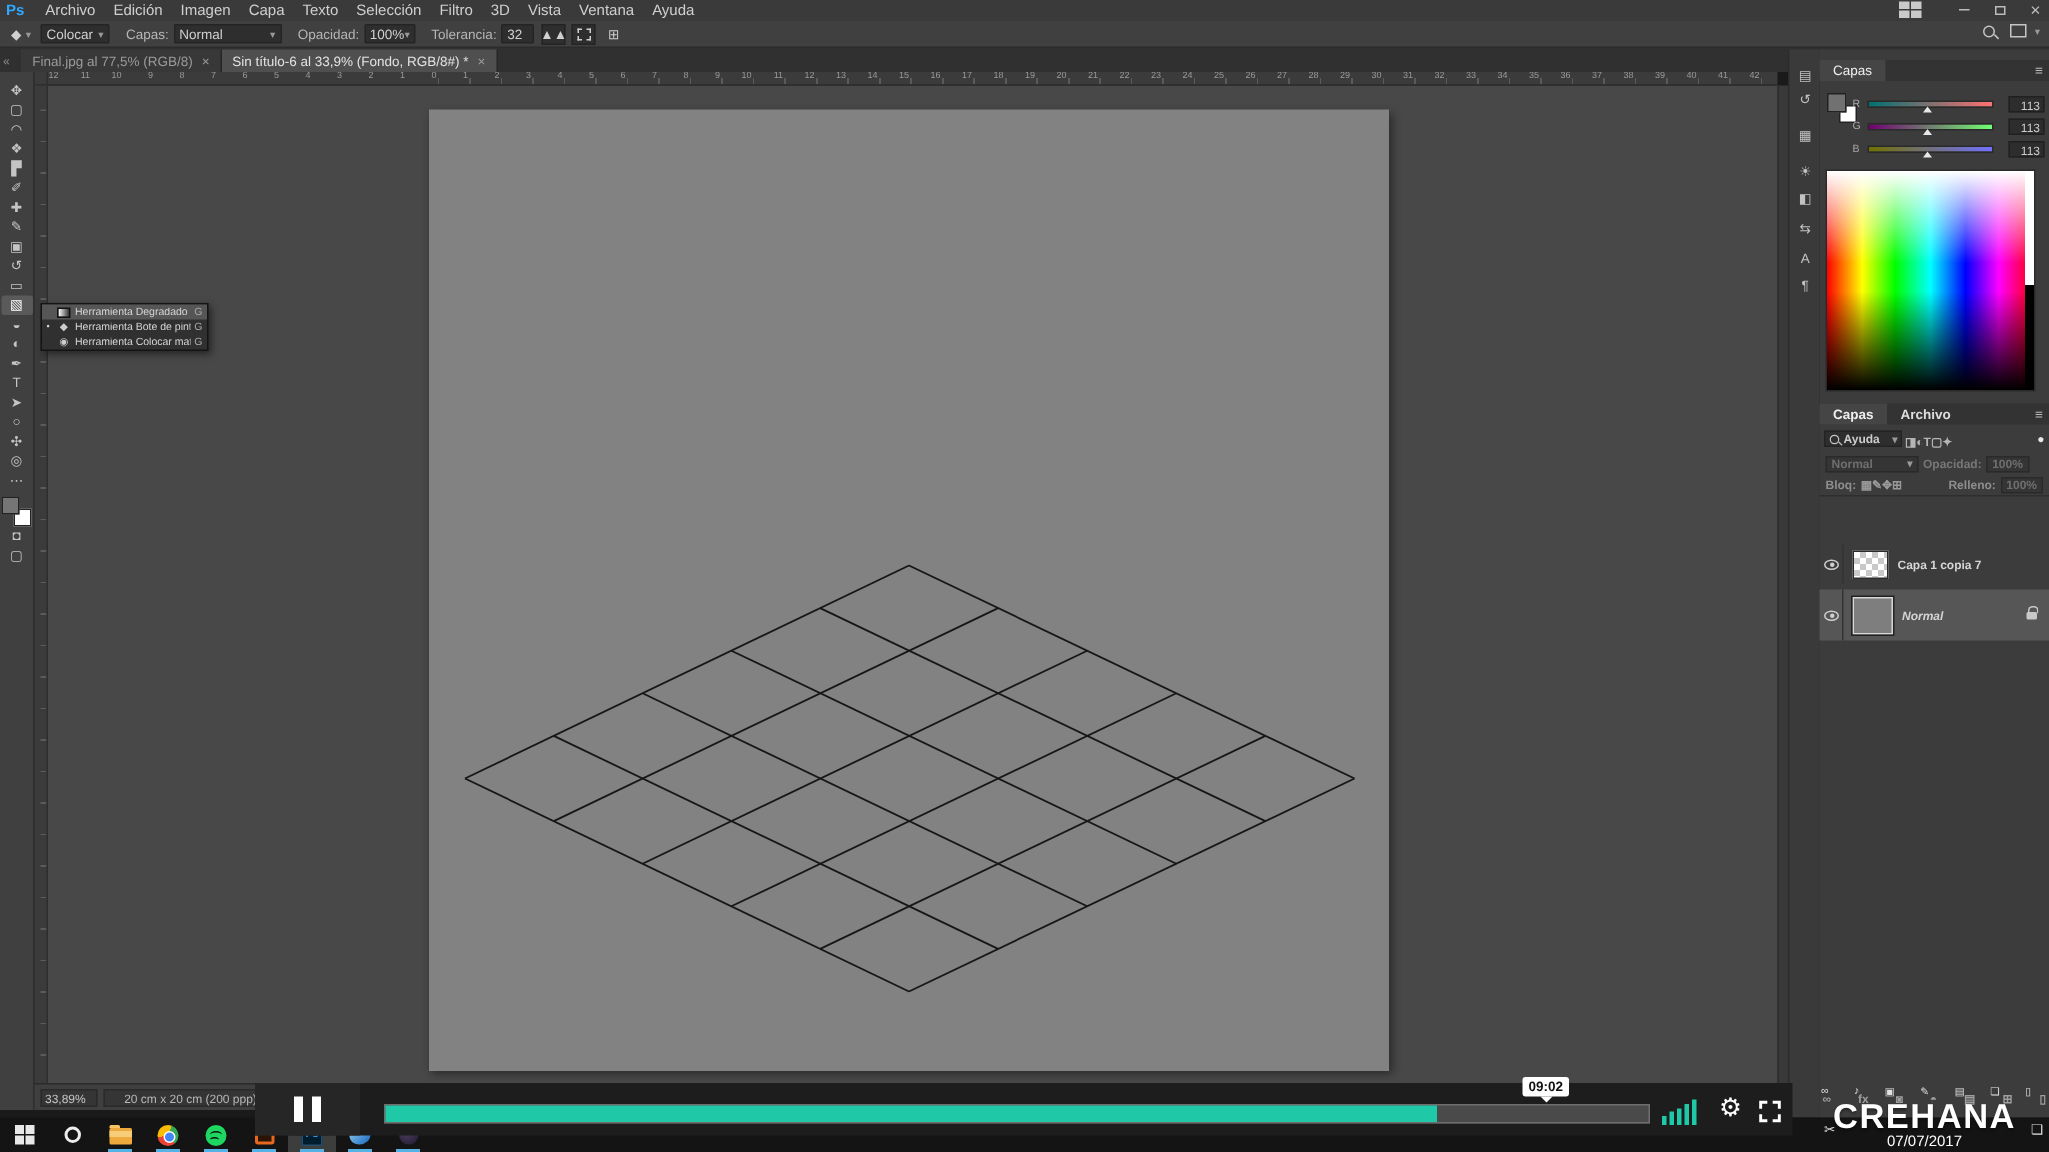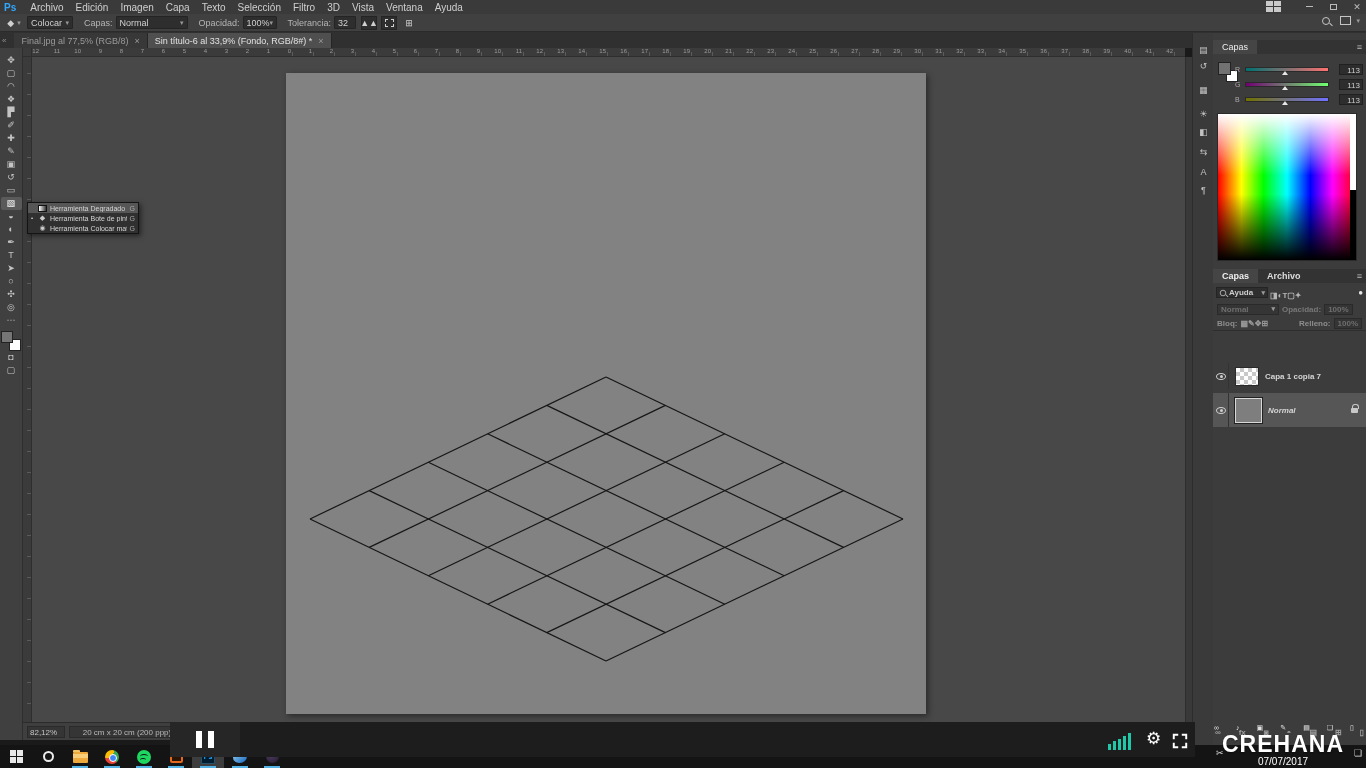--- a/index.html
+++ b/index.html
@@ -499,21 +499,21 @@
         <span>◙</span>
         <span>◓</span>
         <span>▤</span>
         <span>⊞</span>
         <span>▯</span>
       </div>
   </div>
 </div>
 
 <div id="statusbar">
-  <span id="status-zoom">82,12%</span>
+  <span id="status-zoom">33,89%</span>
   <span id="status-doc">20 cm x 20 cm (200 ppp)</span>
   <span id="status-arrow">▸</span>
 </div>
 
 <div id="taskbar">
     <div class="tb-item" style="left:0px">
       <span class="tb-start">
         <span></span>
         <span></span>
         <span></span>
@@ -551,20 +551,24 @@
       <span class="tb-dark"></span>
       <span class="tb-underline"></span>
     </div>
   </div>
 
 <div id="player">
   <div id="pause-btn">
       <span></span>
       <span></span>
     </div>
+  <div id="progress">
+    <div id="progress-fill" style="width: 83.2%;"></div>
+    <div id="time-tip">09:02</div>
+  </div>
   <div id="volume">
     <span style="height:6px"></span>
       <span style="height:9px"></span>
       <span style="height:11px"></span>
       <span style="height:14px"></span>
       <span style="height:17px"></span>
   </div>
   <div id="gear">⚙</div>
   <div id="fullscreen">
     <svg width="16" height="16" viewBox="0 0 18 18">

